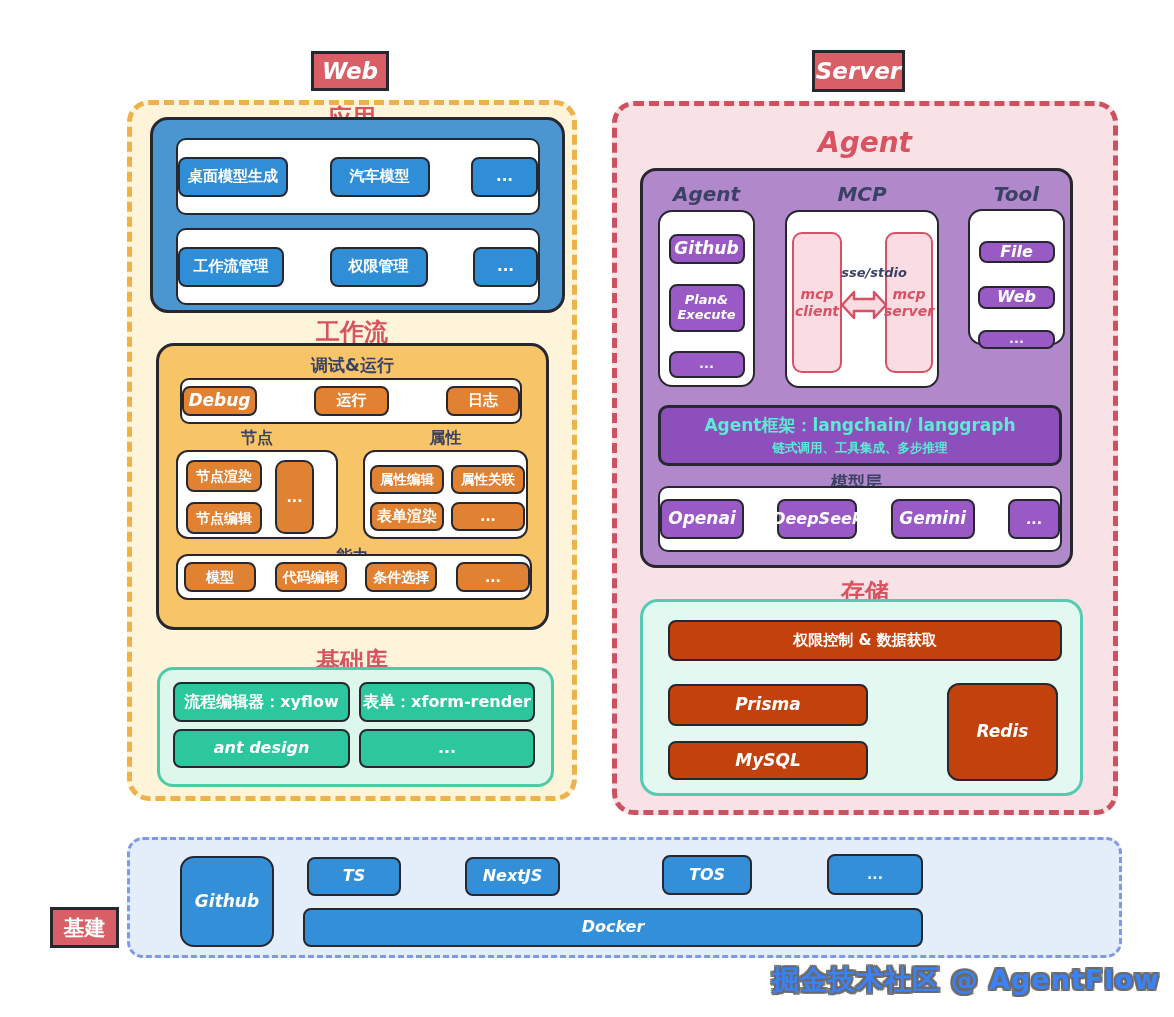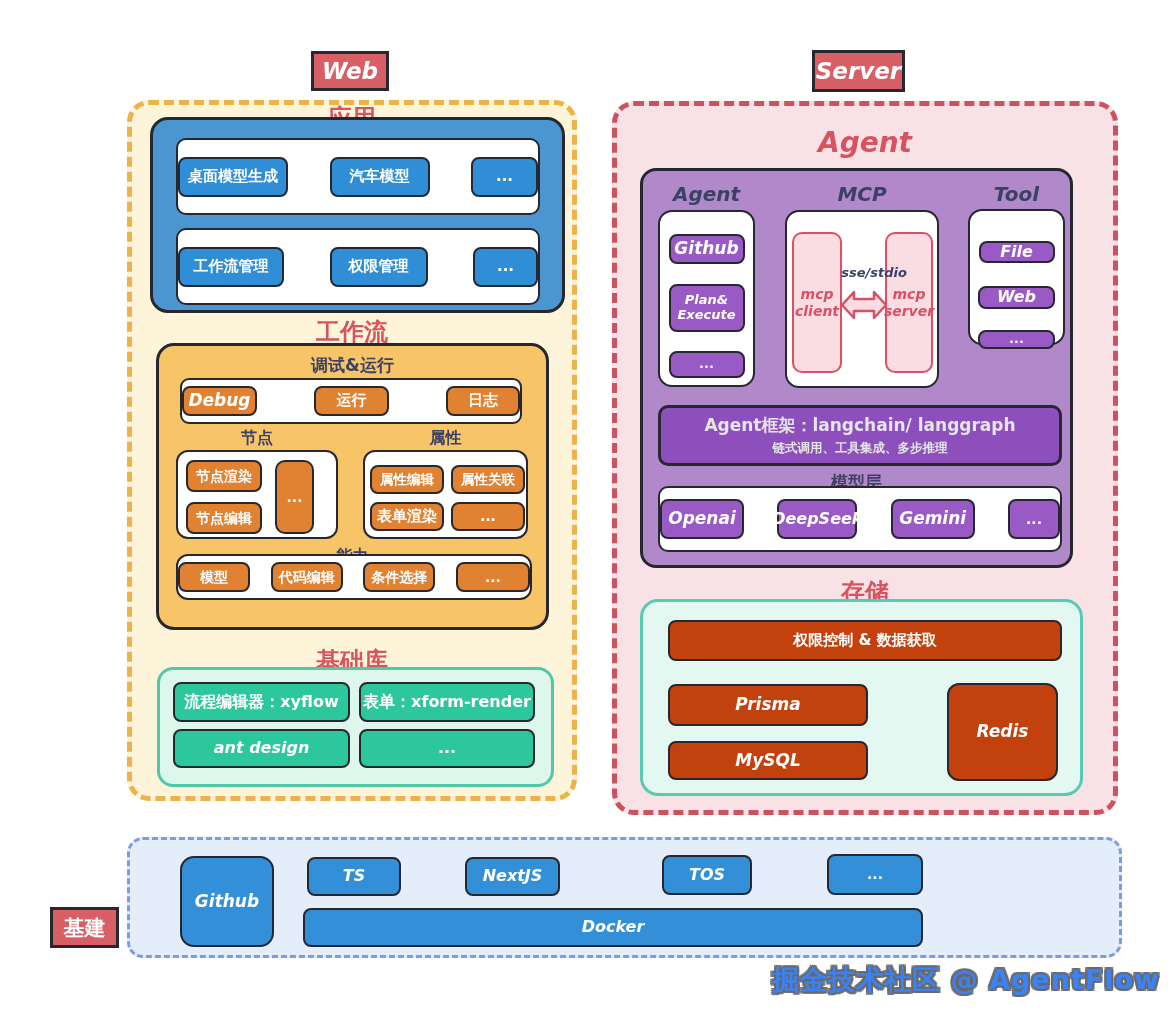--- a/index.html
+++ b/index.html
@@ -45,21 +45,21 @@
   #wf-title { top:211px; }
   #wf-box { position:absolute; left:24px; top:238px; width:393px; height:287px;
             background:#f7c468; border:3px solid #27272f; border-radius:18px; }
   #debug-title   { left:0; top:8px; width:100%; font-size:17px; }
   #debug-row     { left:21px; top:32px; width:342px; height:46px; border-radius:9px; gap:14px; }
   #node-title    { left:17px;  top:82px; width:162px; font-size:16px; }
   #attr-title    { left:204px; top:82px; width:165px; font-size:16px; }
   #node-box      { left:17px;  top:104px; width:162px; height:89px; }
   #attr-box      { left:204px; top:104px; width:165px; height:89px; }
   #ability-title { left:0; top:200px; width:100%; font-size:16px; }
-  #ability-box   { left:17px; top:208px; width:356px; height:46px; gap:0; }
+  #ability-box   { left:17px; top:208px; width:356px; height:46px; gap:0;padding-left:6px; }
 
   #baselib-title { top:540px; }
   #baselib-box { position:absolute; left:25px; top:562px; width:397px; height:120px;
                  background:#ddf7ed; border:3px solid #4fc9a6; border-radius:16px;
                  display:grid; grid-template-columns:177px 176px; gap:3px 9px; padding:12px 13px; }
 
   
   #right-panel { left:612px; top:101px; width:506px; height:714px;
                  border:5px dashed #cd5260; border-radius:22px; background:#f9e2e5; }
   #agent-title { top:20px; font-size:28px; }
@@ -75,21 +75,21 @@
                display:flex; flex-direction:column; align-items:center; padding-top:30px; }
   .mcp-side { position:absolute; top:20px; width:50px; height:141px; background:#fadde2;
               border:2px solid #da5064; border-radius:10px; color:#da5064; font-weight:bold;
               font-style:italic; font-size:14px; line-height:1.2; display:flex; align-items:center;
               justify-content:center; text-align:center; padding:0 2px; }
   #mcp-client { left:5px;font-style:italic; }
   #mcp-server { left:98px; width:48px; }
   #sse-label { left:40px; top:53px; width:94px; font-size:13px; }
   #mcp-arrow { position:absolute; left:54px; top:72px; }
   #framework-box { position:absolute; left:15px; top:234px; width:404px; height:61px;
-                   background:#8d4fbc; border:3px solid #27272f; border-radius:10px; color:#e5e5e5;
+                   background:#8d4fbc; border:3px solid #27272f; border-radius:10px; color:#5eead4;
                    display:flex; flex-direction:column; align-items:center; justify-content:center; gap:3px; }
   #fw-line1 { font-size:17px; font-weight:bold; }
   #fw-line2 { font-size:12.5px; font-weight:bold; }
   #model-title { left:0; top:300px; width:100%; font-size:17px; }
   #model-box { left:15px; top:315px; width:404px; height:66px; border-radius:10px; gap:21px; }
 
   #storage-title { top:470px; }
   #storage-box { position:absolute; left:23px; top:493px; width:443px; height:197px;
                  background:#e3f8f1; border:3px solid #55ccb2; border-radius:18px; }
 

